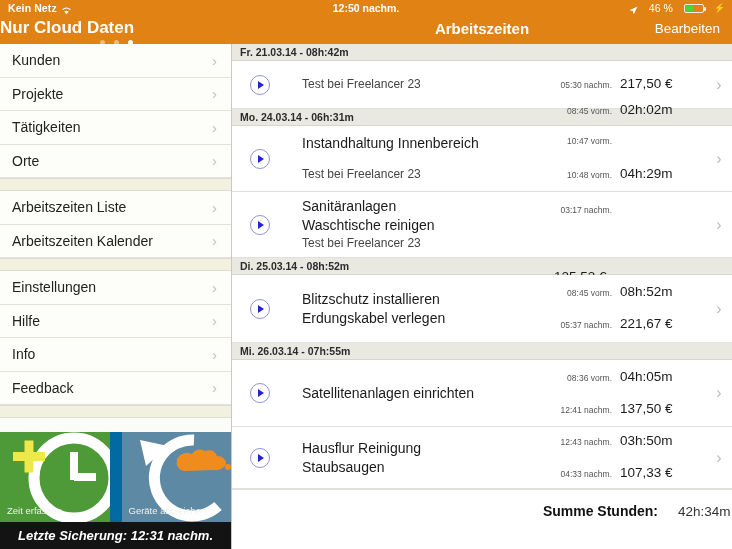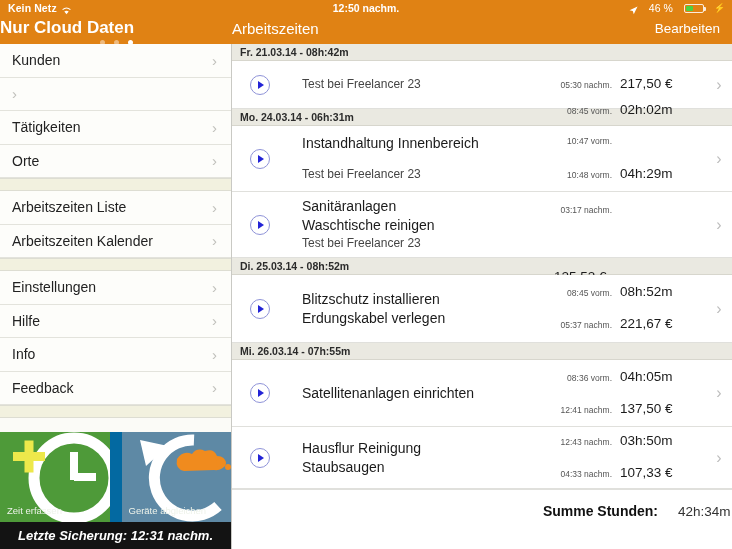--- a/index.html
+++ b/index.html
@@ -36,22 +36,22 @@
   
   .navrow{ position:absolute; left:0; right:0; top:17px; height:27px; }
   .app-title{
     position:absolute; left:0; width:232px; text-align:left; top:1px;
     font-size:17px; font-weight:bold; color:#fff;
   }
   .dots{ position:absolute; left:0; width:232px; top:23px; display:flex; justify-content:center; gap:9px; }
   .dots span{ width:5px; height:5px; border-radius:50%; background:rgba(255,255,255,.45); }
   .dots span.on{ background:#fff; }
   .detail-title{
-    position:absolute; left:232px; right:0; top:3px; 
-    font-size:15px; font-weight:normal; color:#fff;
+    position:absolute; left:232px; right:0; top:3px; text-align:center;
+    font-size:15px; font-weight:bold; color:#fff;
   }
   .edit-btn{
     position:absolute; right:12px; top:4px; font-size:13.5px; color:#fff;
   }
 
   
   .body{ flex:1; display:flex; min-height:0; }
 
   
   .sidebar{
@@ -192,20 +192,21 @@
 
     <div class="sidebar">
       <div class="menu">
 
         <div class="sec">
           <div class="mitem">
             <span class="lbl">Kunden</span>
             <span class="chev">›</span>
           </div>
           <div class="mitem">
+            <span class="lbl">Projekte</span>
             <span class="chev">›</span>
           </div>
           <div class="mitem">
             <span class="lbl">Tätigkeiten</span>
             <span class="chev">›</span>
           </div>
           <div class="mitem">
             <span class="lbl">Orte</span>
             <span class="chev">›</span>
           </div>

